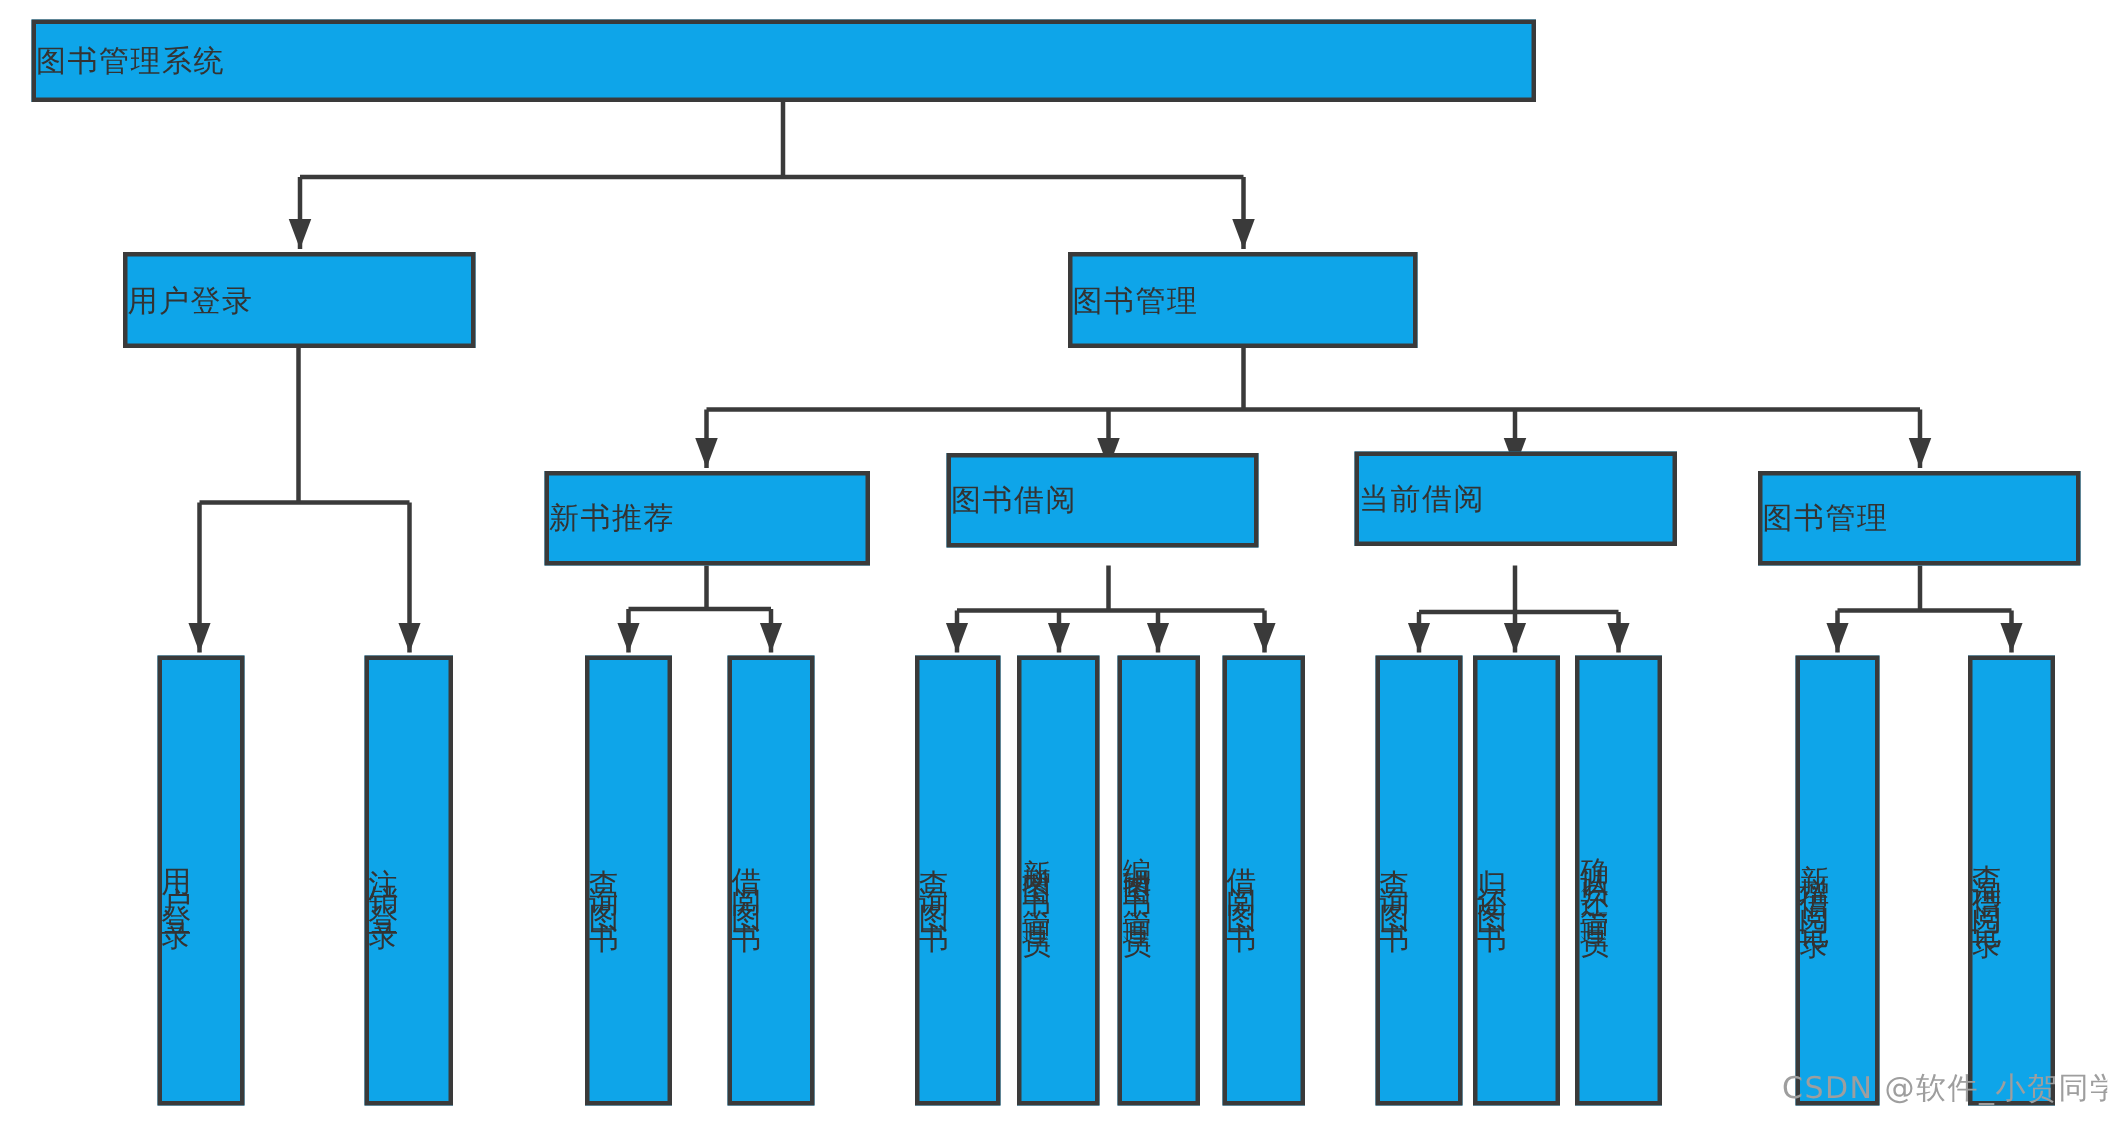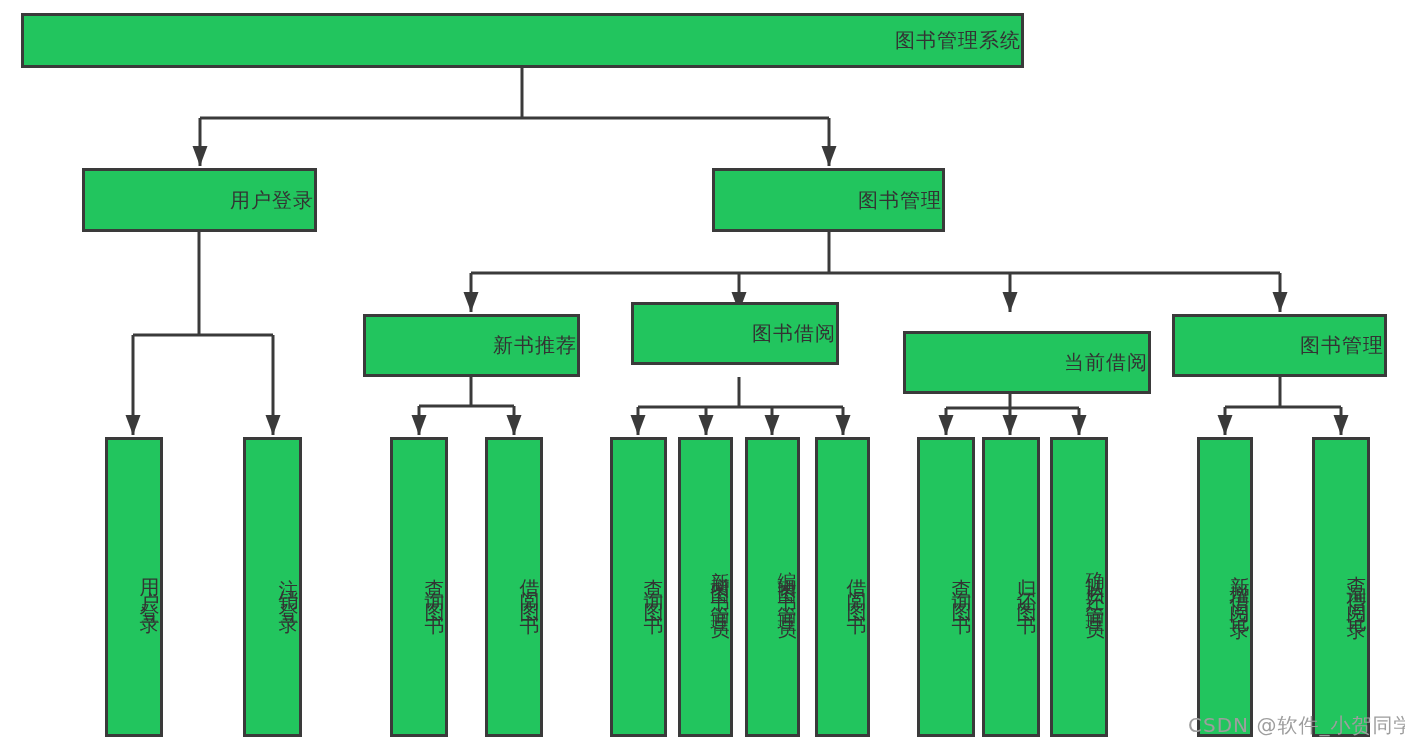--- a/index.html
+++ b/index.html
@@ -8,22 +8,22 @@
     width:1405px;height:747px;
     background:#ffffff;
     font-family:"DejaVu Sans","Liberation Sans",sans-serif;
     overflow:hidden;
   }
   #connectors{position:absolute;left:0;top:0;width:1405px;height:747px;}
   .hbox,.vbox{
     position:absolute;
     box-sizing:border-box;
     border:3px solid #3a3a3a;
-    background:#22c55e;
-    display:flex;align-items:center;justify-content:flex-end;
+    background:#0ea5e9;
+    display:flex;align-items:center;justify-content:flex-start;
     color:#333333;
     font-size:20px;
   }
   .hbox span{letter-spacing:1px;white-space:nowrap;}
   .vbox span{
     writing-mode:vertical-rl;
     text-orientation:mixed;
     letter-spacing:12px;
     line-height:1;
     white-space:nowrap;
@@ -116,21 +116,21 @@
   <div class="hbox" style="left:363px;top:314px;width:217px;height:63px">
     <span>新书推荐</span>
   </div>
 
   <div class="hbox" style="left:712px;top:168px;width:233px;height:64px">
     <span>图书管理</span>
   </div>
   <div class="hbox" style="left:631px;top:302px;width:208px;height:63px">
     <span>图书借阅</span>
   </div>
-  <div class="hbox" style="left:903px;top:331px;width:248px;height:63px">
+  <div class="hbox" style="left:903px;top:301px;width:215px;height:63px">
     <span>当前借阅</span>
   </div>
   <div class="hbox" style="left:1172px;top:314px;width:215px;height:63px">
     <span>图书管理</span>
   </div>
 
   <div class="vbox" style="left:105px;top:437px;width:58px;height:300px">
     <span>用户登录</span>
   </div>
   <div class="vbox" style="left:243px;top:437px;width:59px;height:300px">

